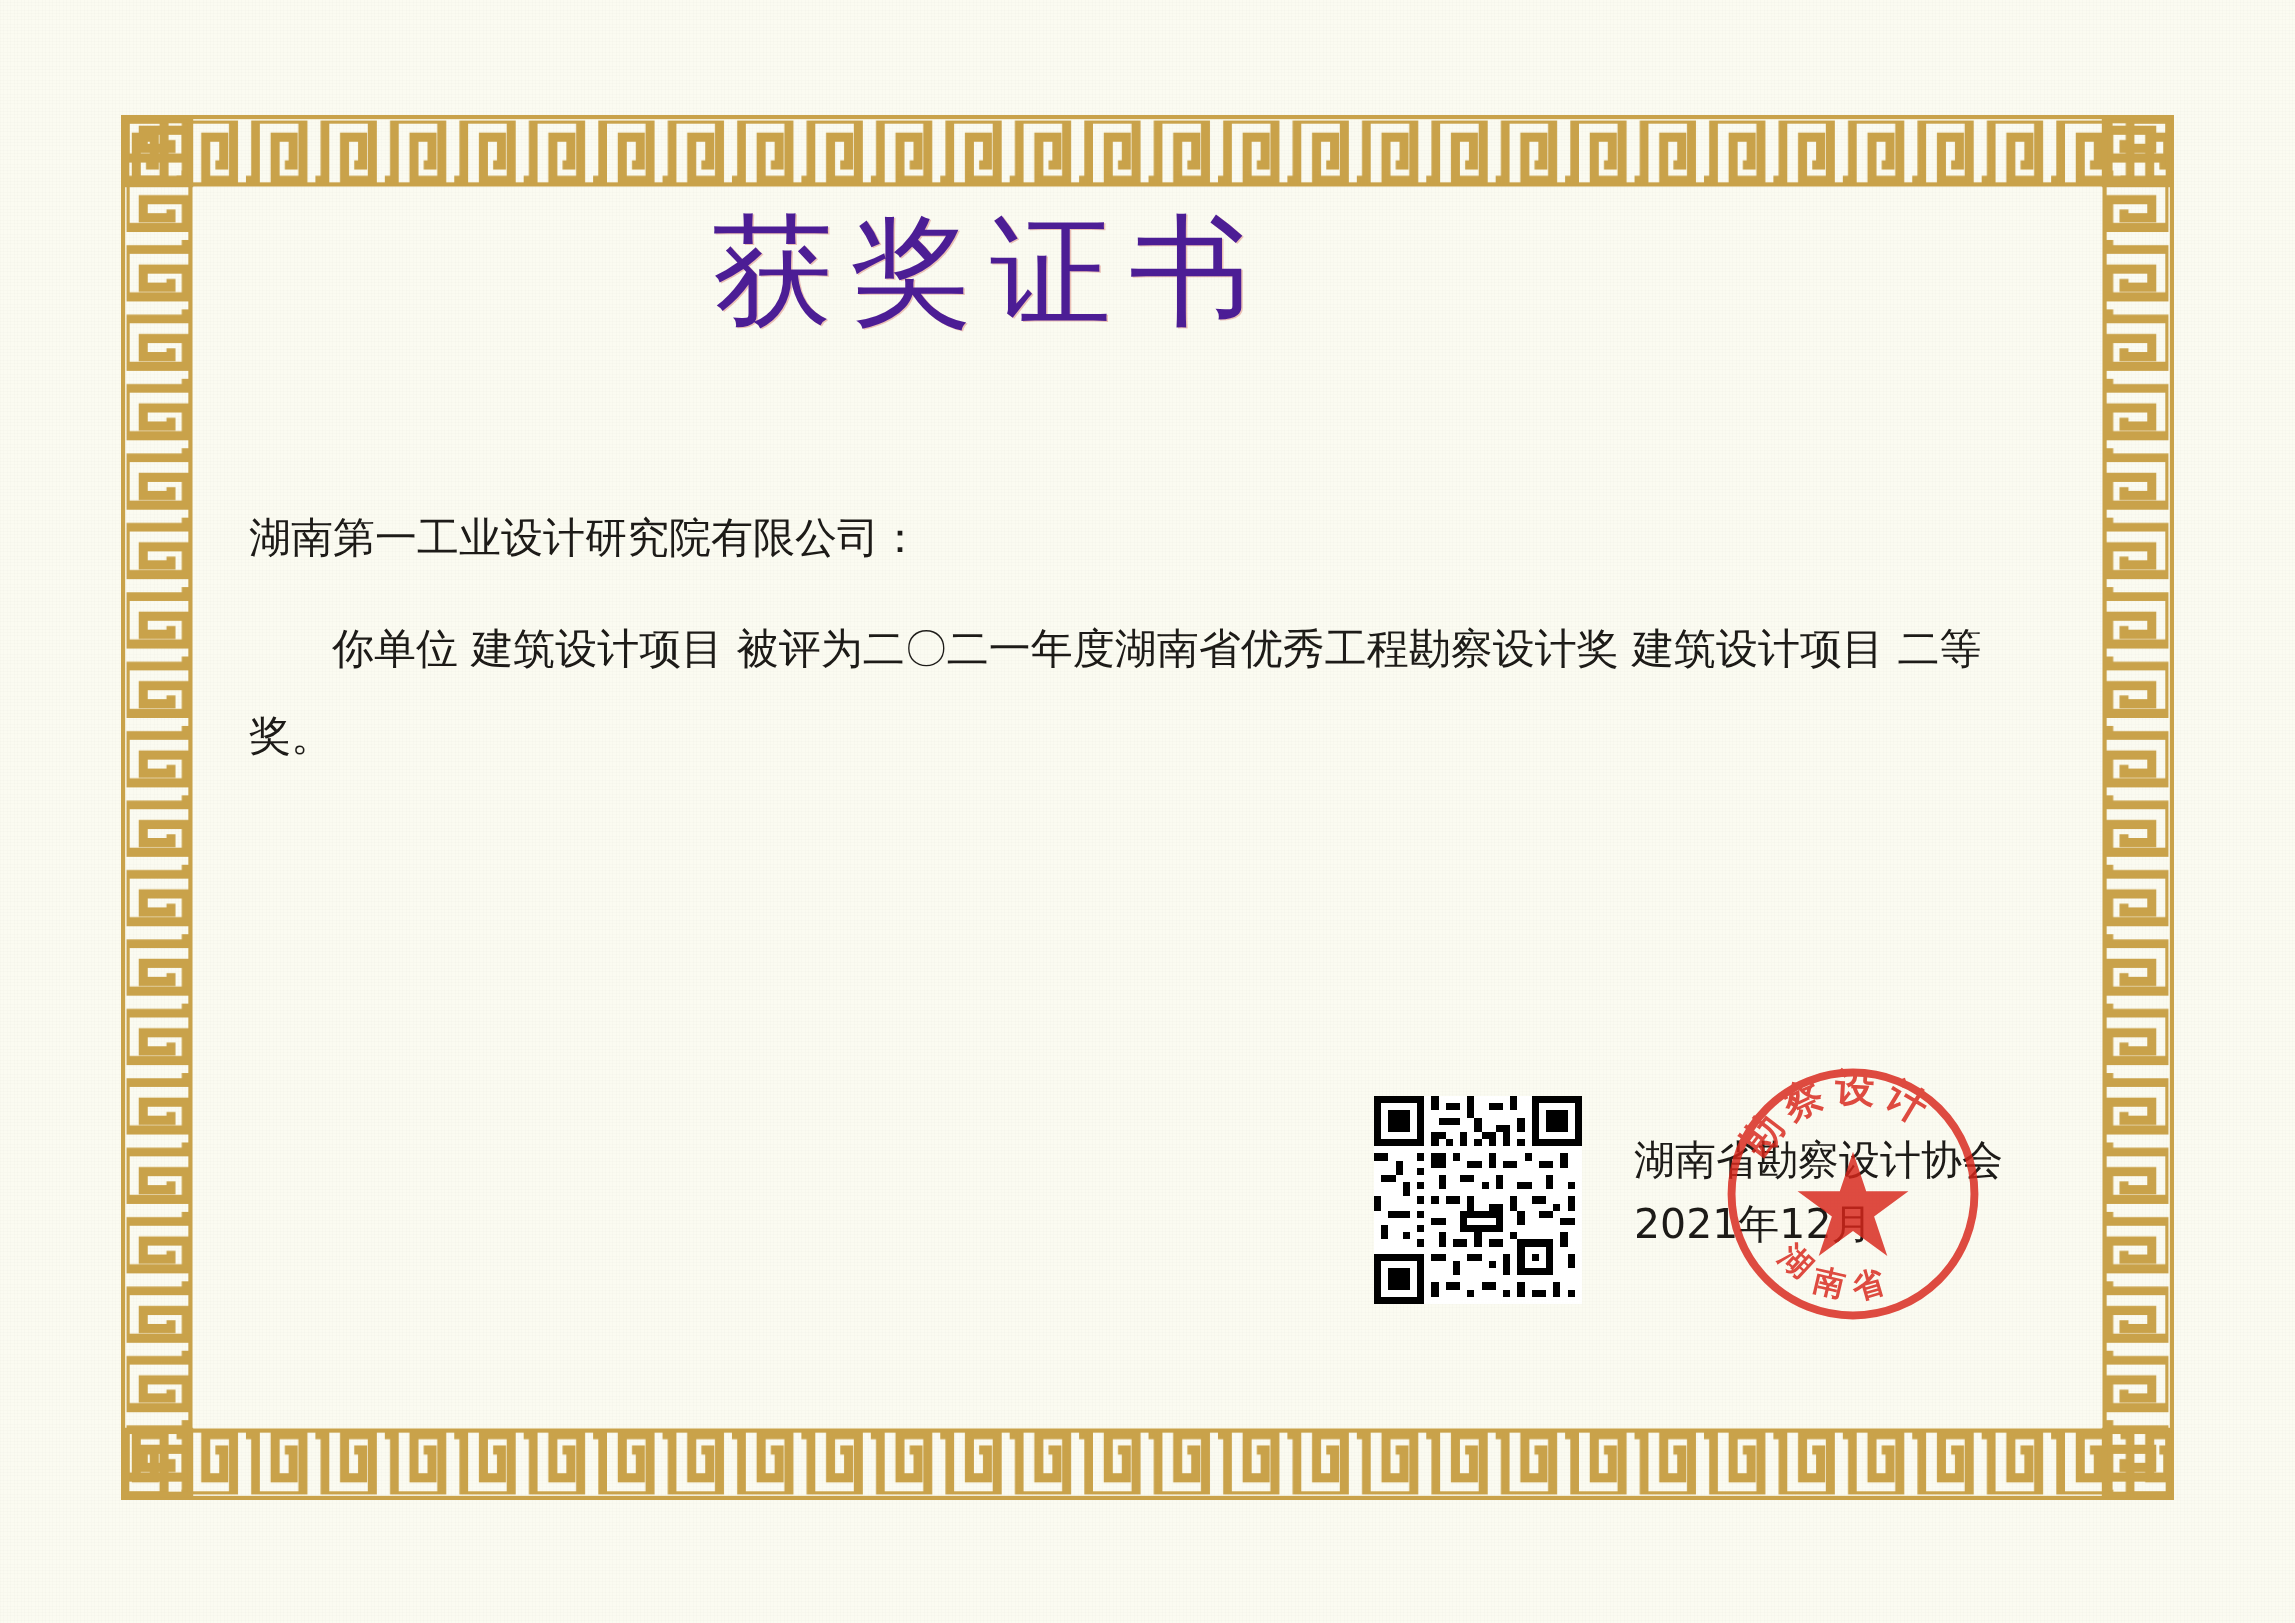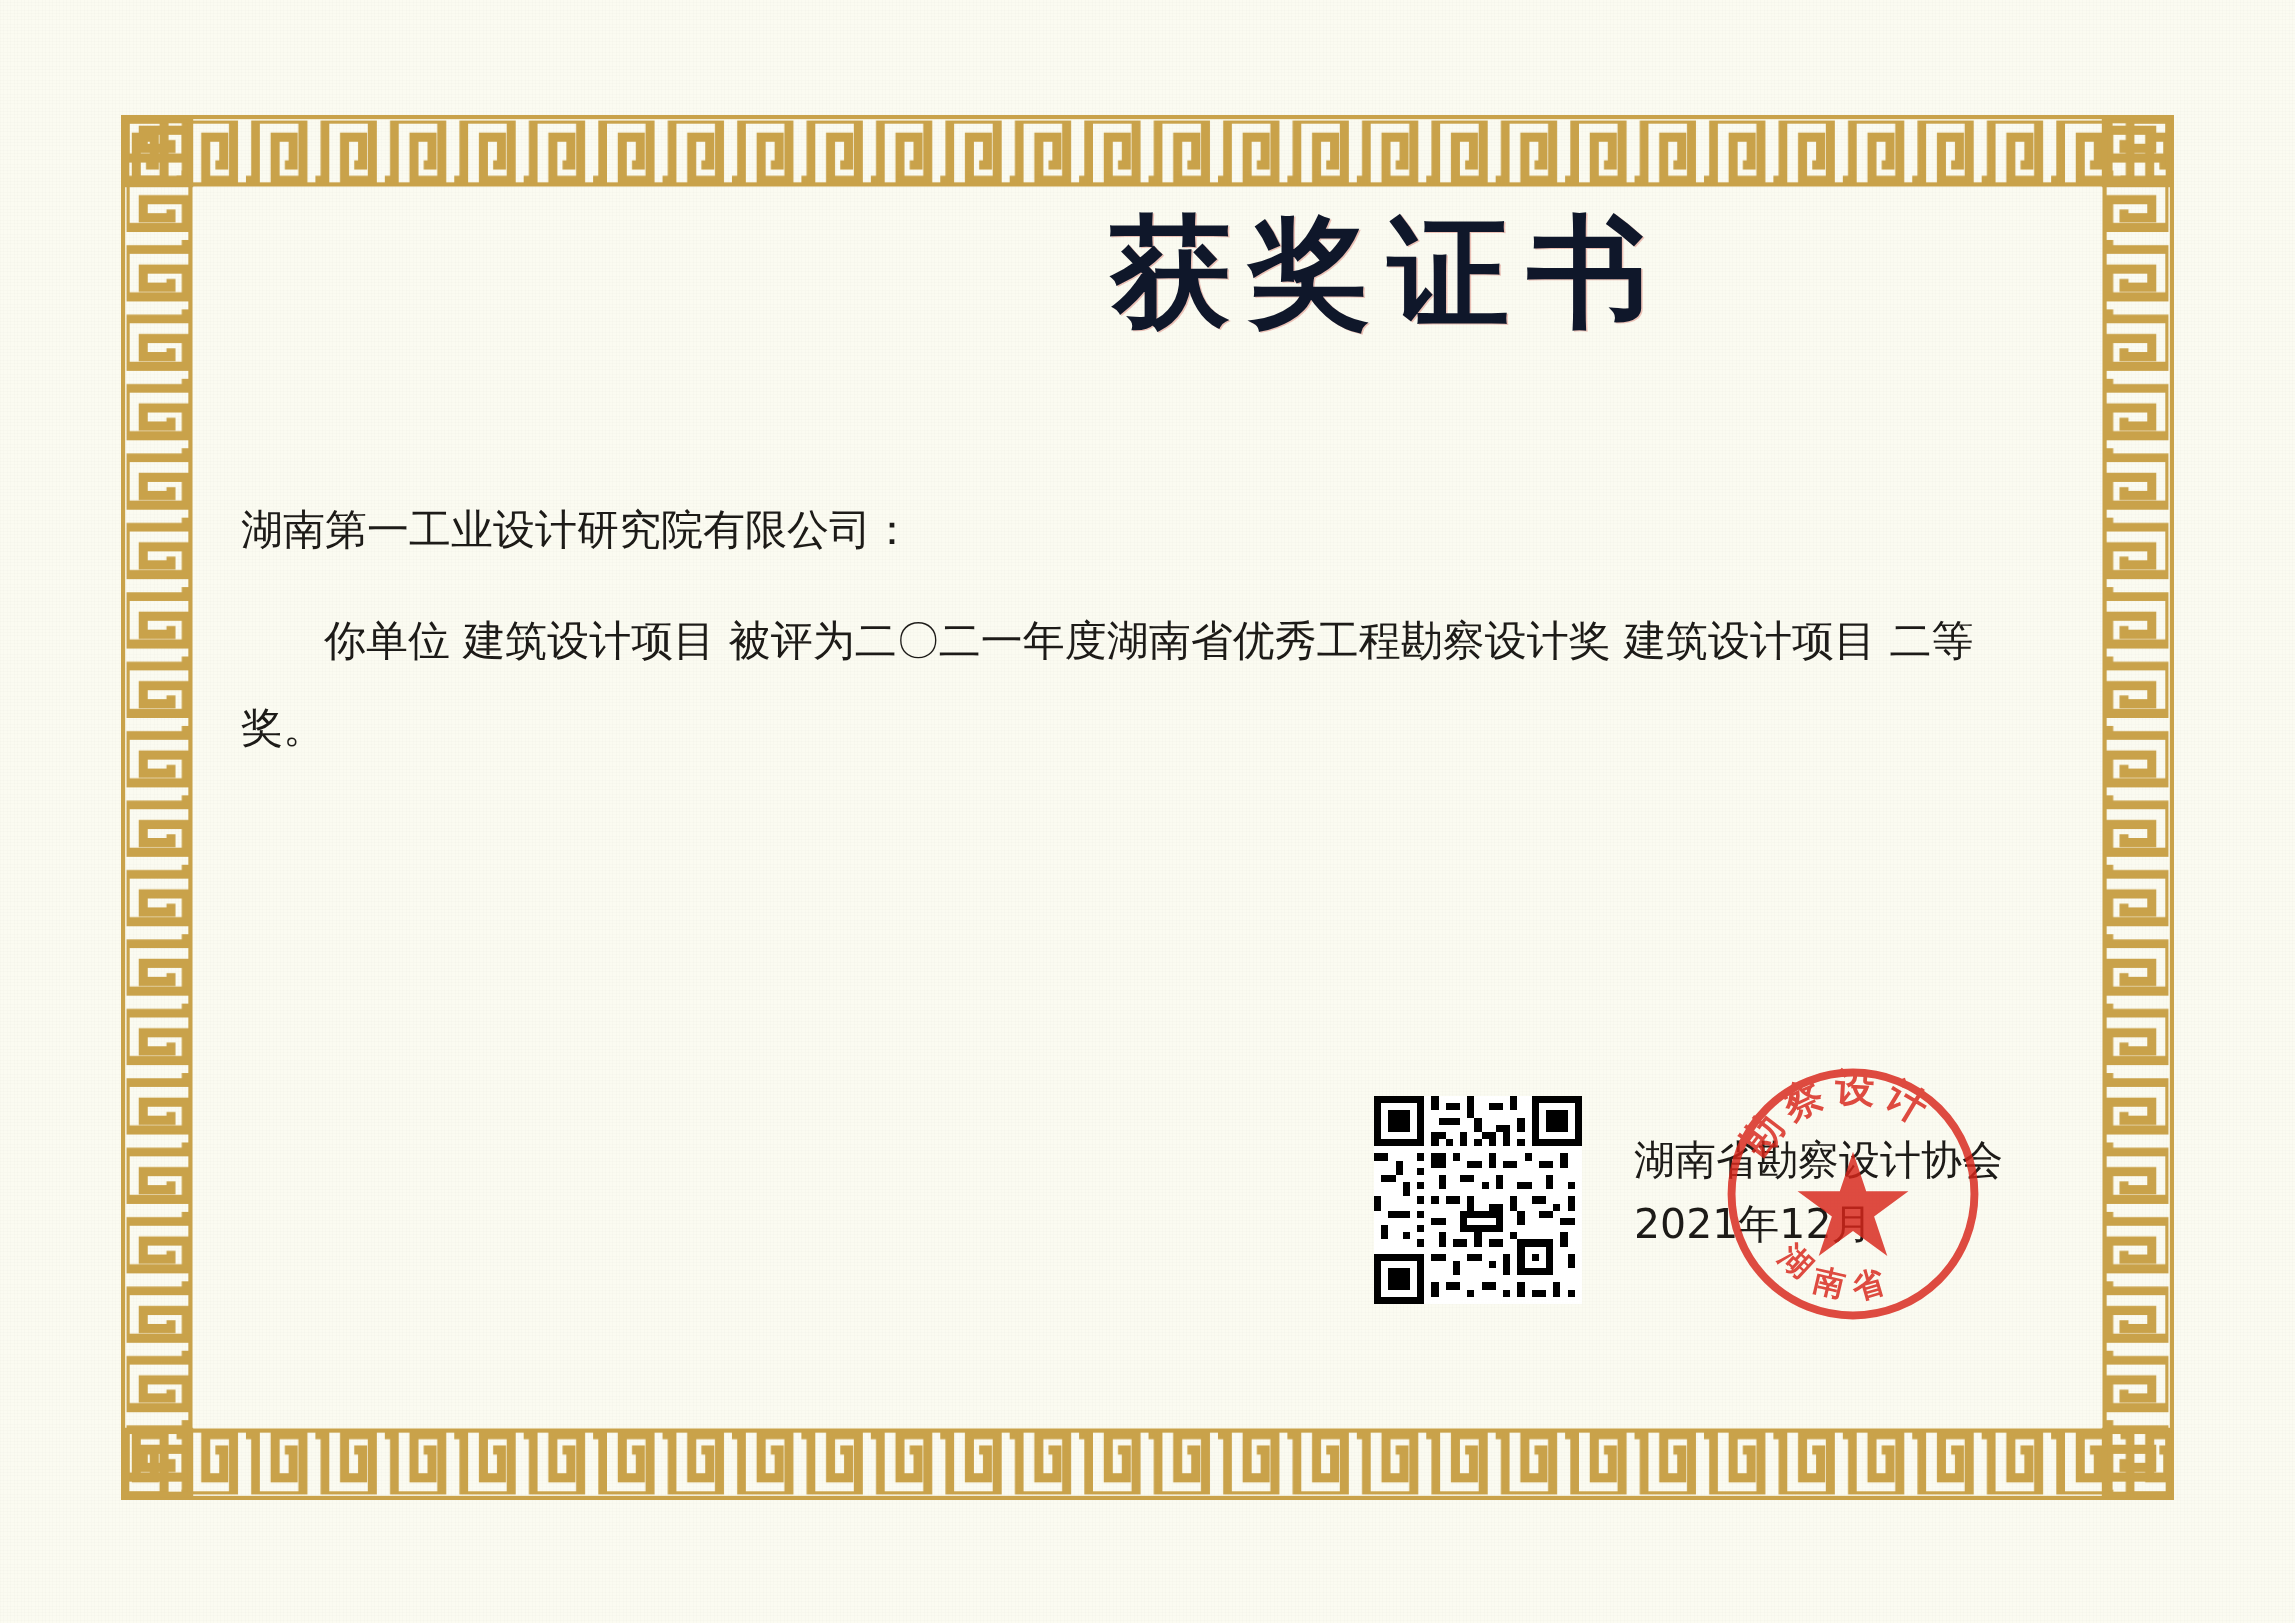--- a/index.html
+++ b/index.html
@@ -68,44 +68,44 @@
     letter-spacing: 0.7px;
     font-family: "DejaVu Sans", "Liberation Sans", sans-serif;
     white-space: nowrap;
   }
 
   #title {
     position: absolute;
     left: 486px;
     top: 17.4px;
     width: 972px;
-    text-align: right;
+    text-align: left;
     font-size: 121px;
     line-height: 1;
-    font-weight: bold;
-    color: #0f172a;
+    font-weight: normal;
+    color: #4c1d95;
     letter-spacing: 18px;
     text-indent: 18px;
     font-family: "DejaVu Serif", "Liberation Serif", serif;
     text-shadow: 1.4px 1.4px 0 rgba(190,25,10,0.25);
     white-space: nowrap;
   }
 
   #body-text {
     position: absolute;
     left: 33px;
     top: 292px;
     width: 1777px;
     color: #1d1b18;
     font-size: 42px;
     line-height: 87px;
     font-family: "DejaVu Sans", "Liberation Sans", sans-serif;
   }
   .para {
-    margin: 0;
+    margin: 8px;
     white-space: nowrap;
   }
   .para.indent {
     text-indent: 83px;
     white-space: normal;
   }
   .salutation { margin-bottom: 24px; }
 
   
   #qr-code {

